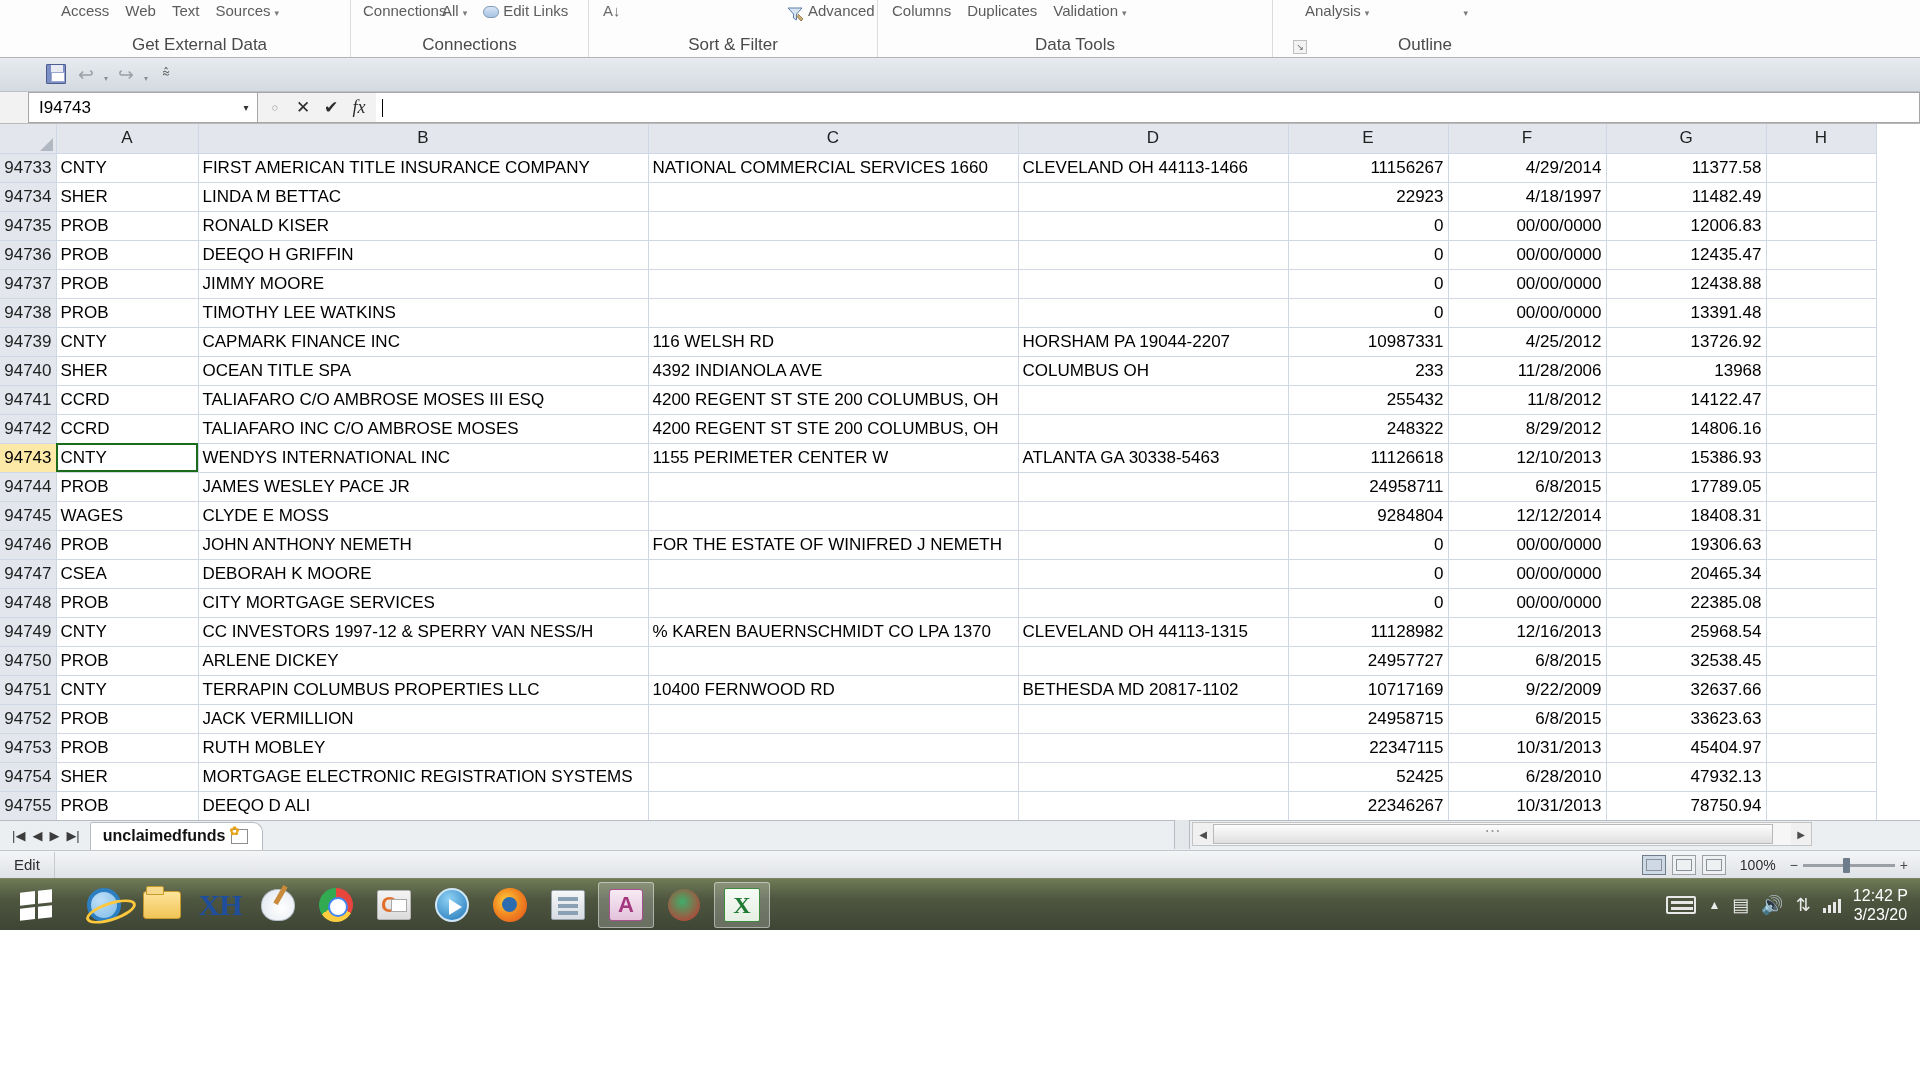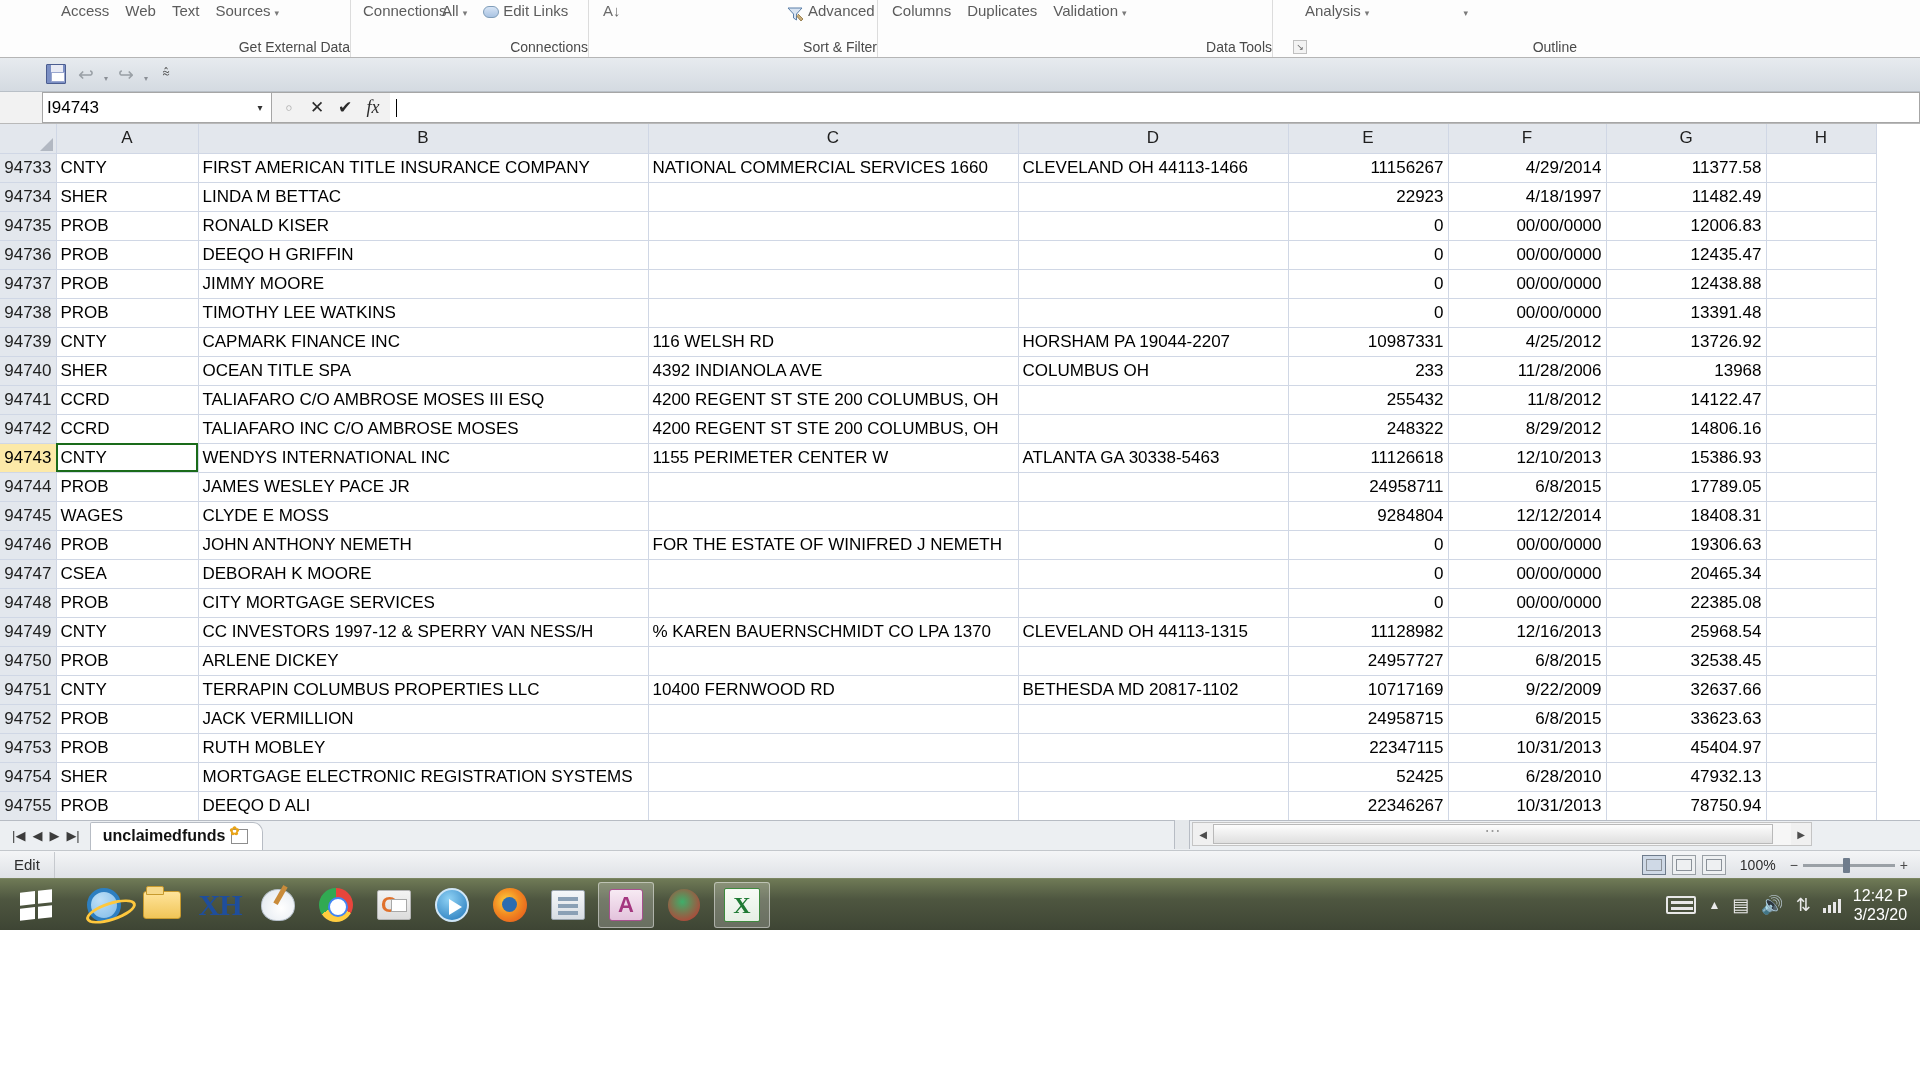--- a/index.html
+++ b/index.html
@@ -22,21 +22,21 @@
     background: #fdfdfd;
     border-bottom: 1px solid #b5b5b5;
   }
   .ribbon-groups { position: absolute; left: 15px; top: 0; width: 1920px; height: 58px; }
   .rgroup {
     position: absolute; top: 0; height: 57px;
     border-right: 1px solid #dcdcdc;
   }
   .rgroup-label {
     position: absolute; bottom: 2px; left: 0; width: 100%;
-    text-align: right; font-size: 14px; color: #4a4a4a;
+    text-align: center; font-size: 17px; color: #4a4a4a;
   }
   .rrow {
     position: absolute; top: 0px; left: 0; width: 100%; height: 34px;
     display: flex; align-items: flex-start; gap: 0px;
   }
   .rbtn {
     font-size: 15px; color: #5c5c5c; padding: 0 8px;
     white-space: nowrap; line-height: 22px;
     display: inline-flex; align-items: center;
   }
@@ -77,23 +77,23 @@
   .qmore { font-size: 13px; color: #4a4a4a; position: relative; top: -1px; }
 
   
   .fbar {
     position: absolute; left: 0; top: 92px; width: 1920px; height: 32px;
     background: #f2f2f2;
     border-bottom: 1px solid #b9b9b9;
     display: flex; align-items: stretch;
   }
   .namebox {
-    width: 230px; margin-left: 42px; background: #fff;
+    width: 230px; margin-left: 28px; background: #fff;
     border: 1px solid #a6a6a6; display: flex; align-items: center;
-    padding-left: 4px; font-size: 17px; color: #000;
+    padding-left: 10px; font-size: 17px; color: #000;
   }
   .namebox .nb-val { flex: 1; }
   .namebox .nb-caret { width: 22px; text-align: center; font-size: 10px; color: #333; }
   .fb-btns {
     display: flex; align-items: center; background: #f2f2f2;
     border-top: 1px solid #a6a6a6; border-bottom: 1px solid #a6a6a6;
     padding: 0 4px; gap: 2px;
   }
   .fb-btn { width: 26px; text-align: center; font-size: 17px; color: #2b2b2b; }
   .fb-btn.dim { color: #b9b9b9; font-size: 22px; }

